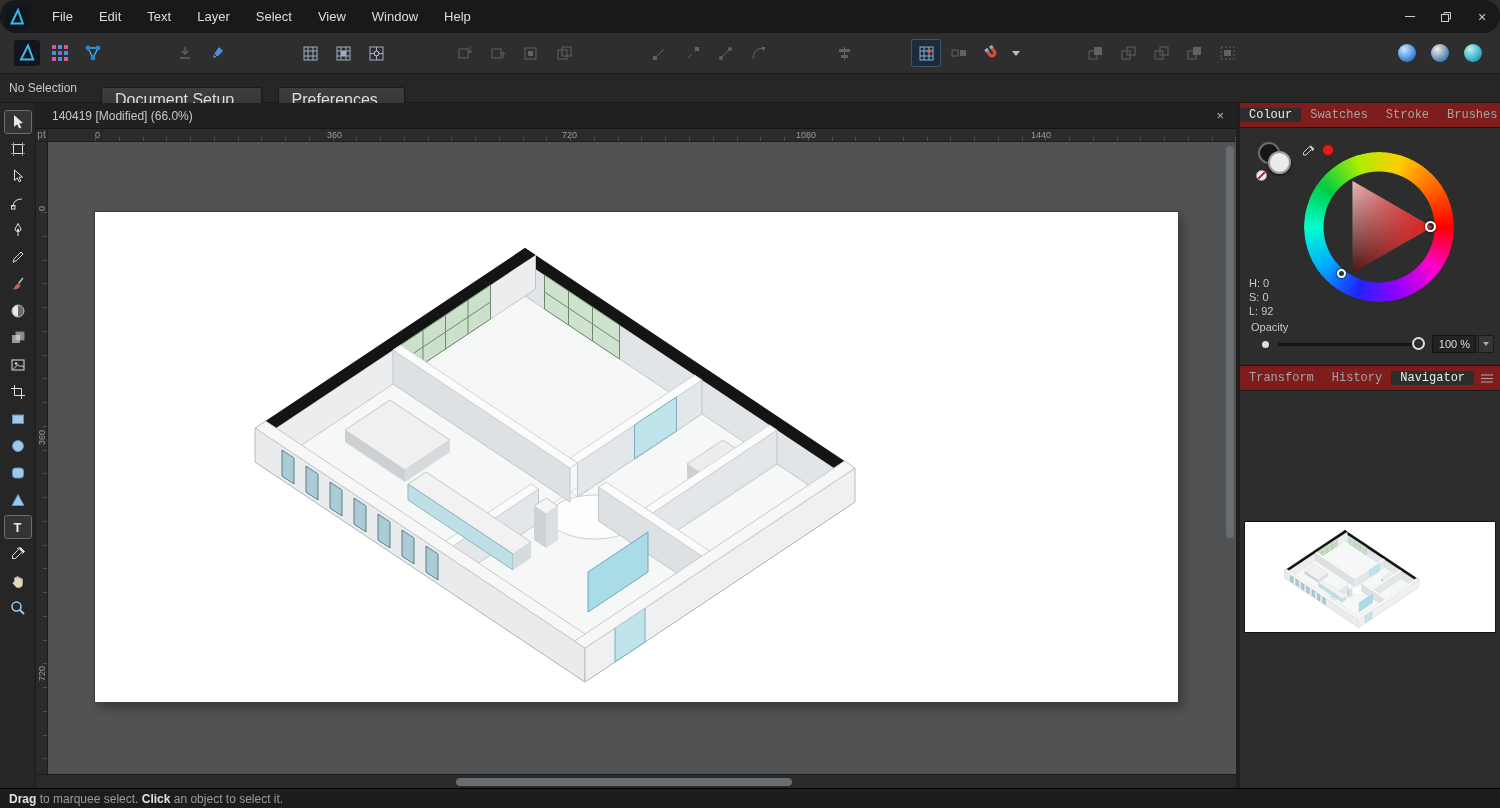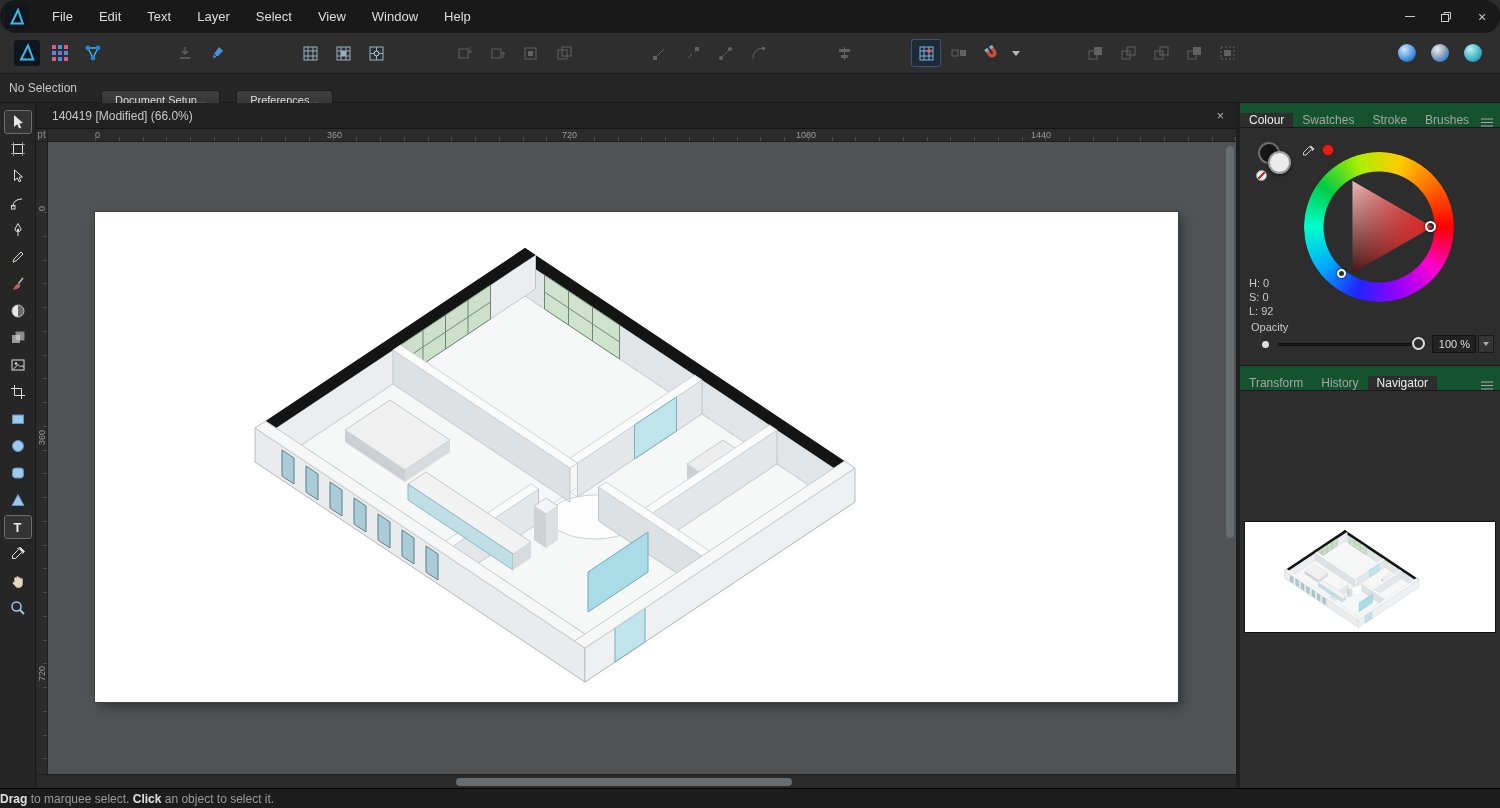--- a/index.html
+++ b/index.html
@@ -24,21 +24,21 @@
   .caret { width:0; height:0; border-left:4px solid transparent; border-right:4px solid transparent; border-top:5px solid #bbb; }
   .caret-btn { width:12px; height:28px; display:flex; align-items:center; justify-content:center; }
   .sph { width:18px; height:18px; border-radius:50%; }
   .sph1 { background:radial-gradient(circle at 35% 30%, #cfe6ff, #2f7fd4 70%, #1c4f88); }
   .sph2 { background:radial-gradient(circle at 35% 30%, #e8eef4, #8fa6ba 45%, #2f7fd4 75%, #1c4f88); }
   .sph3 { background:radial-gradient(circle at 35% 30%, #bff0ec, #38b2c9 60%, #1c6e88); }
 
   
   .ctxbar { height:29px; background:#262626; border-bottom:1px solid #191919; display:flex; align-items:center; padding-left:9px; gap:16px; flex:none; }
   .ctx-label { color:#c8c8c8; margin-right:8px; }
-  .btn { background:linear-gradient(#3f3f3f,#333); border:1px solid #1a1a1a; border-radius:3px; padding:3px 13px; color:#ddd; font-size:11px;margin-top:24px; }
+  .btn { background:linear-gradient(#3f3f3f,#333); border:1px solid #1a1a1a; border-radius:3px; padding:3px 13px; color:#ddd; font-size:16px;margin-top:24px; }
 
   
   .main { flex:1; display:flex; min-height:0; }
 
   .toolstrip { width:36px; background:#262626; border-right:1px solid #1a1a1a; display:flex; flex-direction:column; align-items:center; padding-top:8px; gap:5px; flex:none; }
   .tool { width:26px; height:22px; display:flex; align-items:center; justify-content:center; border-radius:2px; }
   .tool.sel { outline:1px solid #6d6d6d; background:#343434; }
   .ttext { font-size:13px; font-weight:bold; color:#e8e8e8; }
 
   .docarea { flex:1; display:flex; flex-direction:column; min-width:0; }
@@ -63,21 +63,21 @@
   .artboard { position:absolute; left:47px; top:70px; width:1083px; height:490px; background:#fff;
     box-shadow:0 0 0 1px #3c3e40, 4px 5px 10px rgba(0,0,0,.35); }
   .artboard svg { display:block; width:100%; height:100%; }
   .vscroll { position:absolute; right:2px; top:4px; width:8px; height:392px; background:#6a6d70; border-radius:4px; }
 
   .hscrollrow { height:14px; background:#2a2a2a; border-top:1px solid #1c1c1c; position:relative; flex:none; }
   .hthumb { position:absolute; left:420px; top:3px; width:336px; height:8px; background:#6a6d70; border-radius:4px; }
 
   
   .rightpanel { width:264px; background:#2d2d2d; border-left:4px solid #1f1f1f; display:flex; flex-direction:column; flex:none; }
-  .panel-head { height:25px; background:#14532d; border-bottom:1px solid #191919; display:flex; align-items:flex-end; flex:none; }
+  .panel-head { height:25px; background:#7f1d1d; border-bottom:1px solid #191919; display:flex; align-items:center; flex:none;font-family:Liberation Mono, monospace; }
   .ptab { padding:0 9px; display:flex; align-items:center; color:#a5a5a5; font-size:12px; }
   .ptab.on { background:#2d2d2d; color:#ededed; }
   .phmenu { margin-left:auto; display:flex; align-items:center; padding-right:7px; }
 
   .colour-body { position:relative; height:238px; border-bottom:1px solid #191919; flex:none; }
   .swatch-back { position:absolute; left:18px; top:14px; width:22px; height:22px; border-radius:50%; background:#161616; border:2px solid #6e6e6e; }
   .swatch-front { position:absolute; left:28px; top:23px; width:23px; height:23px; border-radius:50%; background:#ebebeb; border:2px solid #9a9a9a; box-shadow:0 1px 3px rgba(0,0,0,.6); }
   .nocolour { position:absolute; left:16px; top:42px; width:11px; height:11px; border-radius:50%; border:1px solid #999;
     background:linear-gradient(135deg, transparent 42%, #d22 42% 58%, transparent 58%), #eee; }
   .reddot { position:absolute; left:82px; top:16px; width:12px; height:12px; border-radius:50%; background:#e02018; border:1px solid #7a100c; }
@@ -108,21 +108,21 @@
   .ztrack { position:absolute; left:0; right:0; top:8px; height:2px; background:#555; }
   .zticks { position:absolute; left:0; right:0; top:12px; height:4px;
     background:repeating-linear-gradient(to right, #6e6e6e 0 1px, transparent 1px 7px); }
   .zthumb { position:absolute; left:36px; top:4px; width:9px; height:10px; background:#94aec8; border:1px solid #c9d9ea; }
   .zval { width:48px; height:18px; flex:none; }
   .nav-body { flex:1; position:relative; }
   .navthumb { position:absolute; left:4px; top:130px; width:252px; height:112px; background:#fff; border:1px solid #121212; }
   .navthumb svg { display:block; width:100%; height:100%; }
 
   
-  .statusbar { height:20px; background:#1d1d1d; border-top:1px solid #000; display:flex; align-items:center; color:#9a9a9a; flex:none; }
+  .statusbar { height:20px; background:#1d1d1d; border-top:1px solid #000; display:flex; align-items:center; padding-left:9px; color:#9a9a9a; flex:none; }
   .statusbar b { color:#e0e0e0; margin:0; }
 </style>
 </head>
 <body>
 
 <div class="app">
 
   <div class="titlebar">
     <svg class="logo" viewBox="0 0 24 24">
         <rect width="24" height="24" rx="3" fill="#0f161d"></rect>

